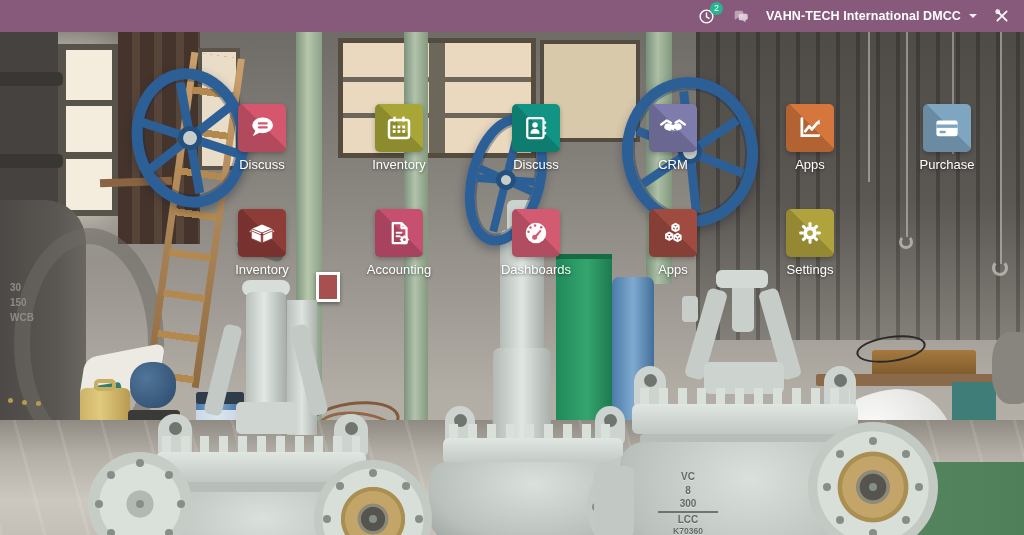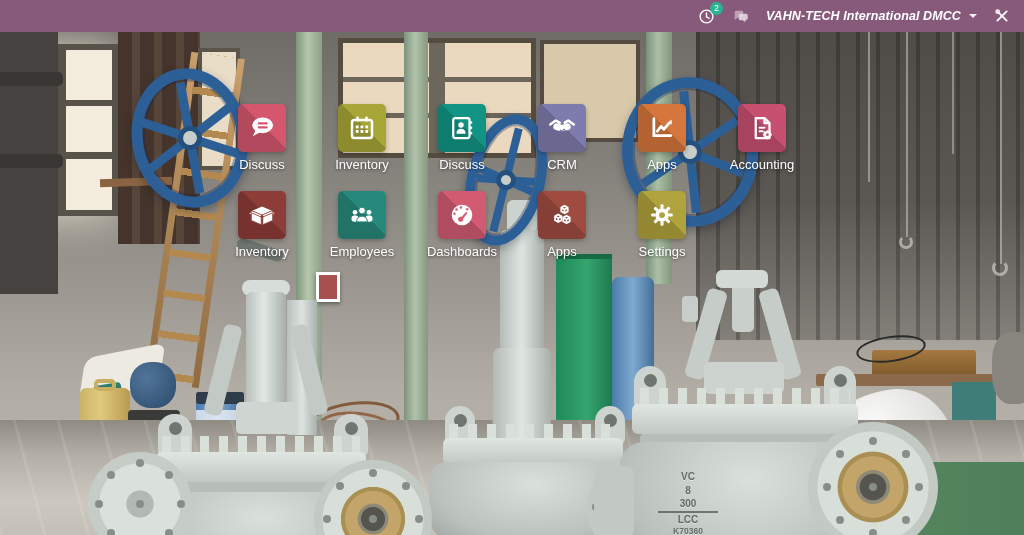--- a/index.html
+++ b/index.html
@@ -14,25 +14,25 @@
   .badge { position:absolute; top:-4px; right:-7px; min-width:13px; height:13px; border-radius:7px;
            background:#28b490; color:#fff; font-size:9px; line-height:13px; text-align:center; padding:0 3px; }
   .caret { width:0; height:0; border-left:4px solid transparent; border-right:4px solid transparent;
            border-top:4px solid rgba(255,255,255,.9); margin-left:3px; }
   .avatar { width:20px; height:20px; border-radius:50%; background:#e4d8cb; position:relative; overflow:hidden;
             box-shadow:0 0 0 1.5px rgba(255,255,255,.85); }
   .avatar::before { content:""; position:absolute; left:5.5px; top:3px; width:9px; height:9px; border-radius:50%;
             background:#7a5a42; }
   .avatar::after { content:""; position:absolute; left:2.5px; top:11.5px; width:15px; height:10px;
             border-radius:7px 7px 0 0; background:#3f4a5a; }
-  .company-label { font-weight:600; letter-spacing:.1px;font-style:italic; }
+  .company-label { font-weight:600; letter-spacing:.1px; }
 
   
   .app-grid { position:absolute; left:212px; top:104px; width:600px; z-index:50;
-              display:grid; grid-template-columns:repeat(6,100px); row-gap:19px; }
+              display:grid; grid-template-columns:repeat(6,100px); row-gap:19px;gap:37px; }
   .app-cell { width:100px; text-align:center; cursor:pointer; }
   .tile { position:relative; width:48px; height:48px; margin:0 auto; border-radius:5px; overflow:hidden;
           box-shadow:0 2px 5px rgba(0,0,0,.25); }
   .tile::after { content:""; position:absolute; inset:0;
           background:linear-gradient(225deg, rgba(0,0,0,0) 46%, rgba(0,0,0,.16) 46%); }
   .tile svg { position:relative; display:block; margin:9px auto 0; z-index:2; }
   .app-label { display:block; margin-top:5px; font-size:13px; color:#fff; text-shadow:0 1px 3px rgba(0,0,0,.55); }
 
   
   .scene { position:absolute; left:0; top:32px; width:1024px; height:503px; overflow:hidden; z-index:1;
@@ -88,20 +88,29 @@
   <div class="abs" style="left:868px;top:0;width:2px;height:150px;background:rgba(215,212,205,.5);"></div>
   <div class="abs" style="left:906px;top:0;width:2px;height:205px;background:rgba(215,212,205,.5);"></div>
   <div class="abs" style="left:899px;top:203px;width:14px;height:14px;border:3px solid rgba(220,218,210,.6);border-top-color:transparent;border-radius:50%;"></div>
   <div class="abs" style="left:952px;top:0;width:2px;height:122px;background:rgba(215,212,205,.45);"></div>
   <div class="abs" style="left:1000px;top:0;width:2px;height:232px;background:rgba(215,212,205,.5);"></div>
   <div class="abs" style="left:992px;top:228px;width:16px;height:16px;border:3px solid rgba(220,218,210,.6);border-top-color:transparent;border-radius:50%;"></div>
 
   <div class="abs" style="left:0;top:0;width:58px;height:262px;background:#45423f;"></div>
   <div class="abs" style="left:-3px;top:40px;width:66px;height:14px;background:#393734;border-radius:5px;"></div>
   <div class="abs" style="left:-3px;top:122px;width:66px;height:14px;background:#393734;border-radius:5px;"></div>
+  <div class="abs" style="left:0;top:168px;width:86px;height:335px;background:linear-gradient(90deg,#4c4946,#5a5753 66%,#6a6761);border-radius:0 42px 0 0;">
+    <div class="abs" style="left:14px;top:28px;width:150px;height:230px;border:16px solid rgba(110,106,100,.55);border-radius:50%;"></div>
+    <div class="abs" style="left:10px;top:80px;">
+      <div class="casting-dark">30</div>
+      <div class="casting-dark">150</div>
+      <div class="casting-dark">WCB</div>
+    </div>
+    <div class="abs" style="left:8px;top:198px;width:5px;height:5px;border-radius:50%;background:#b79b4f;box-shadow:14px 2px #b79b4f,28px 3px #b79b4f,6px 108px #b79b4f,20px 110px #b79b4f;"></div>
+  </div>
 
   <div class="abs" style="left:168px;top:22px;width:54px;height:332px;transform:rotate(8deg);">
     <div class="abs" style="left:0;top:0;width:7px;height:100%;background:linear-gradient(#caa06c,#8f6b42);"></div>
     <div class="abs" style="right:0;top:0;width:7px;height:100%;background:linear-gradient(#caa06c,#8f6b42);"></div>
     <div class="abs" style="left:6px;top:0;right:6px;height:100%;background:repeating-linear-gradient(180deg,rgba(0,0,0,0) 0 34px,#b4894f 34px 41px);"></div>
   </div>
   <div class="abs" style="left:100px;top:146px;width:72px;height:8px;background:#8a6442;transform:rotate(-2deg);"></div>
   <div class="abs" style="left:316px;top:240px;width:24px;height:30px;background:#fff;box-shadow:0 2px 4px rgba(0,0,0,.4);">
     <div class="abs" style="left:3px;top:3px;right:3px;bottom:3px;background:#a85050;"></div>
   </div>
@@ -309,64 +318,61 @@
     <div class="tile" style="background-color: rgb(213, 118, 60); color: rgb(213, 118, 60);">
       <svg width="30" height="30" viewBox="0 0 24 24">
           <path d="M5.5 4.5v13.5h13.5" fill="none" stroke="#fff" stroke-width="2.2" stroke-linecap="round"></path>
           <path d="M8.2 14.6l3.1-4 2.2 2.5 4.3-5.2" fill="none" stroke="#fff" stroke-width="2.2" stroke-linecap="round" stroke-linejoin="round"></path>
           <path d="M19.6 5.2l.3 3.9-3.6-1z" fill="#fff"></path>
         </svg>
     </div>
     <span class="app-label">Apps</span>
   </div>
 
+  <div class="app-cell">
+    <div class="tile" style="background-color: rgb(126, 166, 192); color: rgb(126, 166, 192);">
+      <svg width="30" height="30" viewBox="0 0 24 24">
+          <rect x="3.5" y="6" width="17" height="12.5" rx="1.8" fill="#fff"></rect>
+          <rect x="3.5" y="9.2" width="17" height="2.7" fill="currentColor"></rect>
+          <rect x="6" y="14.2" width="5" height="1.9" rx=".5" fill="currentColor"></rect>
+        </svg>
+    </div>
+    <span class="app-label">Purchase</span>
+  </div>
+
+  <div class="app-cell">
+    <div class="tile" style="background-color: rgb(142, 60, 56); color: rgb(142, 60, 56);">
+      <svg width="30" height="30" viewBox="0 0 24 24">
+          <path d="M12 5.2L4 8.6l8 3.4 8-3.4z" fill="#fff"></path>
+          <path d="M4 8.6L1.6 11l8 3.3 2.4-2.3z" fill="#fff" stroke="currentColor" stroke-width=".7"></path>
+          <path d="M20 8.6L22.4 11l-8 3.3-2.4-2.3z" fill="#fff" stroke="currentColor" stroke-width=".7"></path>
+          <path d="M3.4 10.2l8 3.4v6.2l-8-3.4z" fill="#fff" stroke="currentColor" stroke-width=".7"></path>
+          <path d="M20.6 10.2l-8 3.4v6.2l8-3.4z" fill="#fff" stroke="currentColor" stroke-width=".7"></path>
+        </svg>
+    </div>
+    <span class="app-label">Inventory</span>
+  </div>
 
   <div class="app-cell">
     <div class="tile" style="background-color: rgb(199, 80, 113); color: rgb(199, 80, 113);">
       <svg width="30" height="30" viewBox="0 0 24 24">
           <path d="M7 4h7l4 4v12H7z" fill="none" stroke="#fff" stroke-width="1.8" stroke-linejoin="round"></path>
           <path d="M14 4v4h4" fill="none" stroke="#fff" stroke-width="1.8" stroke-linejoin="round"></path>
           <rect x="9.3" y="11" width="5.4" height="1.5" rx=".7" fill="#fff"></rect>
           <rect x="9.3" y="13.8" width="4" height="1.5" rx=".7" fill="#fff"></rect>
           <g>
             <circle cx="16.3" cy="17.3" r="2.9" fill="#fff"></circle>
             <circle cx="16.3" cy="17.3" r="1.1" fill="currentColor"></circle>
             <path d="M16.3 13.7v1.2m0 4.8v1.2m3.6-3.6h-1.2m-4.8 0h-1.2m5.8-2.5l-.9.9m-3.4 3.4l-.9.9m5.2 0l-.9-.9m-3.4-3.4l-.9-.9" stroke="#fff" stroke-width="1.3"></path>
           </g>
         </svg>
     </div>
     <span class="app-label">Accounting</span>
   </div>
 
-  <div class="app-cell">
-    <div class="tile" style="background-color: rgb(142, 60, 56); color: rgb(142, 60, 56);">
-      <svg width="30" height="30" viewBox="0 0 24 24">
-          <path d="M12 5.2L4 8.6l8 3.4 8-3.4z" fill="#fff"></path>
-          <path d="M4 8.6L1.6 11l8 3.3 2.4-2.3z" fill="#fff" stroke="currentColor" stroke-width=".7"></path>
-          <path d="M20 8.6L22.4 11l-8 3.3-2.4-2.3z" fill="#fff" stroke="currentColor" stroke-width=".7"></path>
-          <path d="M3.4 10.2l8 3.4v6.2l-8-3.4z" fill="#fff" stroke="currentColor" stroke-width=".7"></path>
-          <path d="M20.6 10.2l-8 3.4v6.2l8-3.4z" fill="#fff" stroke="currentColor" stroke-width=".7"></path>
-        </svg>
-    </div>
-    <span class="app-label">Inventory</span>
-  </div>
-
-  <div class="app-cell">
-    <div class="tile" style="background-color: rgb(39, 137, 124); color: rgb(39, 137, 124);">
-      <svg width="30" height="30" viewBox="0 0 24 24" fill="#fff">
-          <circle cx="6.4" cy="9.8" r="1.9"></circle>
-          <rect x="3.6" y="12.4" width="5.6" height="5" rx="2.2"></rect>
-          <circle cx="17.6" cy="9.8" r="1.9"></circle>
-          <rect x="14.8" y="12.4" width="5.6" height="5" rx="2.2"></rect>
-          <circle cx="12" cy="8.4" r="2.7" stroke="currentColor" stroke-width=".8"></circle>
-          <path d="M7.6 17.5c0-3 2.2-4.6 4.4-4.6s4.4 1.6 4.4 4.6z" stroke="currentColor" stroke-width=".8"></path>
-        </svg>
-    </div>
-    <span class="app-label">Employees</span>
-  </div>
 
   <div class="app-cell">
     <div class="tile" style="background-color: rgb(210, 91, 114); color: rgb(210, 91, 114);">
       <svg width="30" height="30" viewBox="0 0 24 24">
           <circle cx="12" cy="12" r="8.2" fill="#fff"></circle>
           <g fill="currentColor">
             <circle cx="6" cy="11" r="1"></circle>
             <circle cx="7.6" cy="7.6" r="1"></circle>
             <circle cx="11.2" cy="5.9" r="1"></circle>
             <circle cx="16.2" cy="7.4" r="1"></circle>

